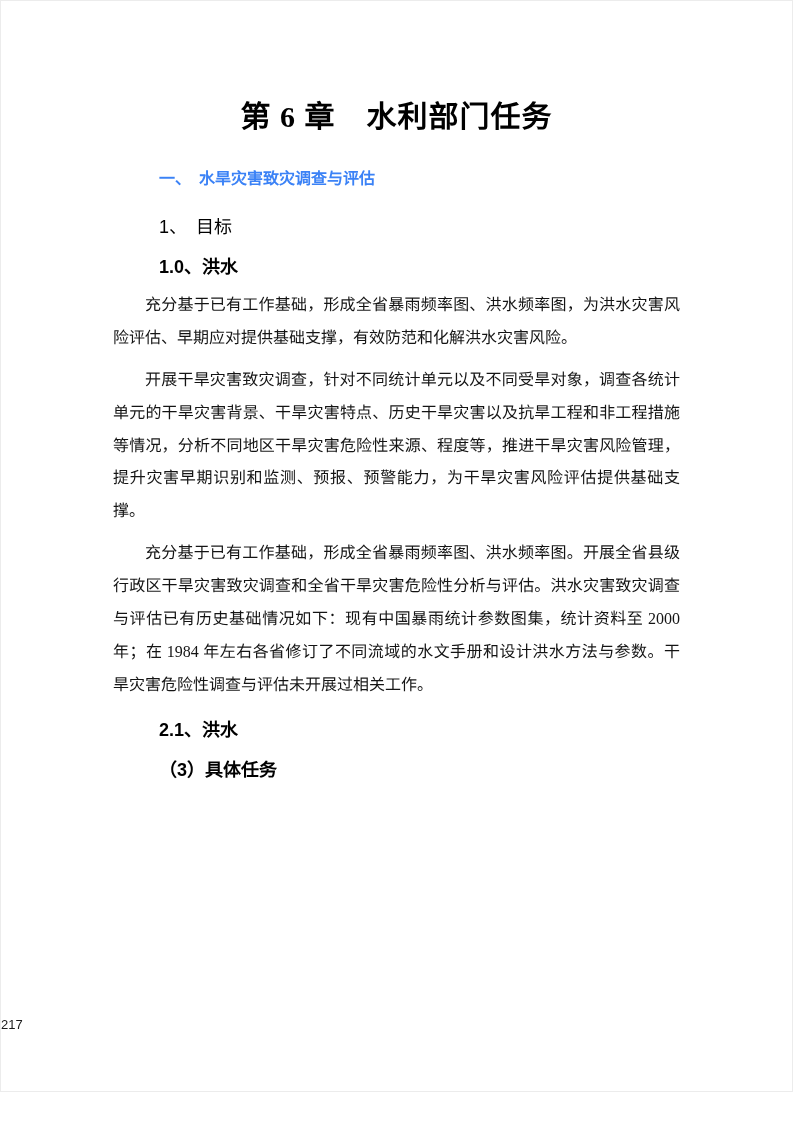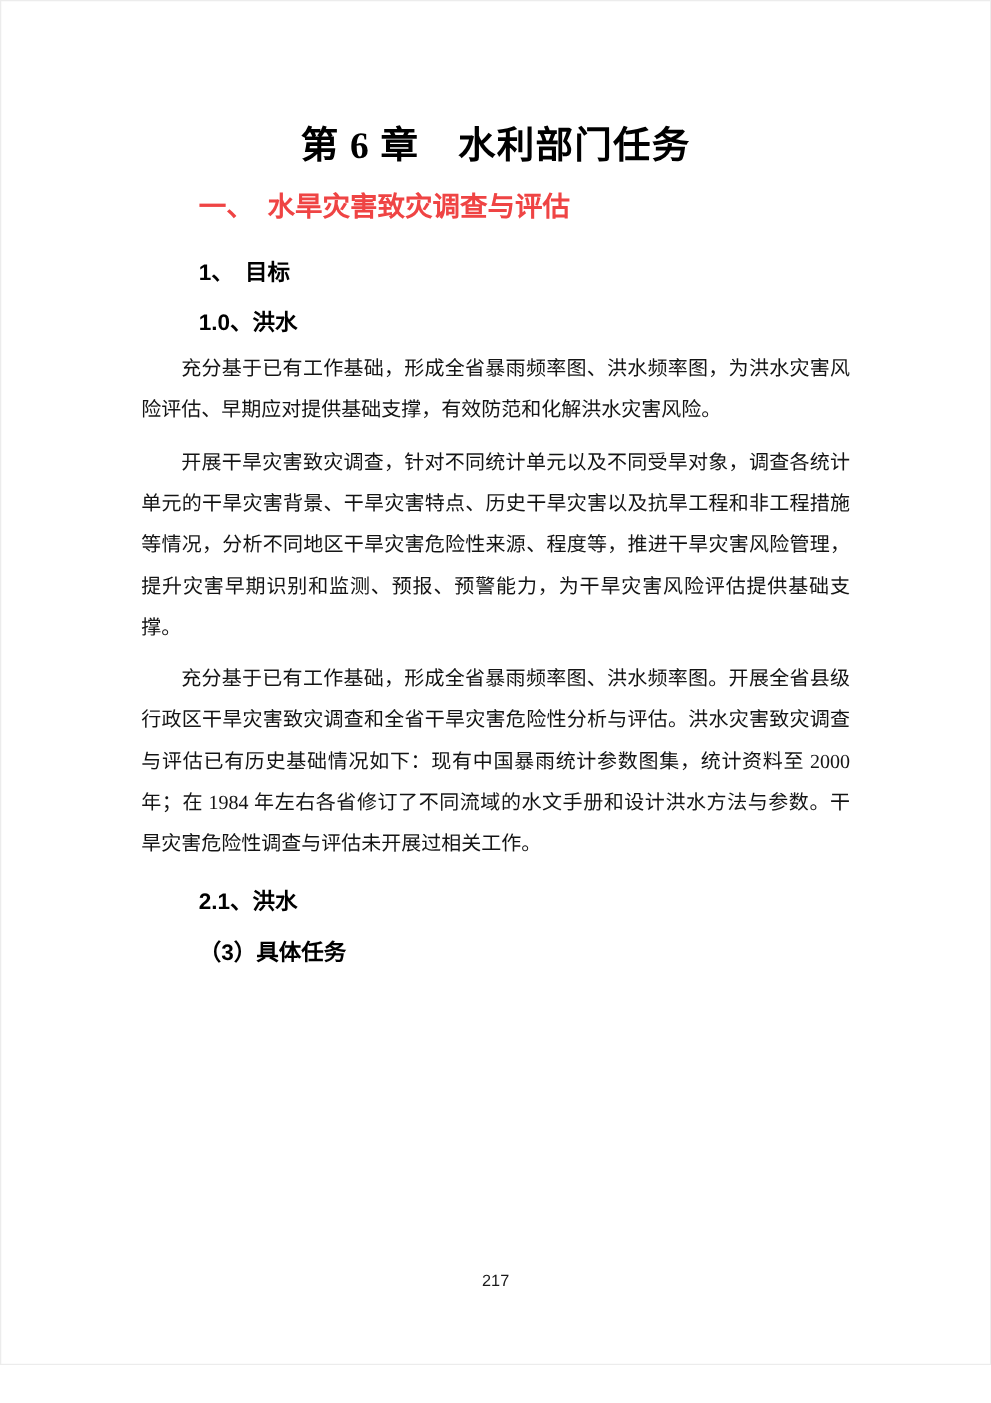--- a/index.html
+++ b/index.html
@@ -26,31 +26,31 @@
     margin: 96px 0 0 0;
     text-align: center;
     font-family: "Liberation Serif", "DejaVu Serif", serif;
     font-weight: 700;
     font-size: 30px;
     line-height: 1.35;
     letter-spacing: 1px;
     color: #000000;
   }
   .h-level1 {
-    margin: 13px 0 0 46px;
+    margin: 30px 0 0 46px;
     font-family: "Liberation Sans", "DejaVu Sans", sans-serif;
     font-weight: 700;
-    font-size: 22px;
+    font-size: 16px;
     line-height: 1.35;
-    color: #ef4444;
+    color: #3b82f6;
   }
   .h-level2 {
     margin: 26px 0 0 46px;
     font-family: "Liberation Sans", "DejaVu Sans", sans-serif;
-    font-weight: 700;
+    font-weight: 400;
     font-size: 18px;
     line-height: 1.35;
     color: #000000;
   }
   .h-level3 {
     margin: 16px 0 0 46px;
     font-family: "Liberation Sans", "DejaVu Sans", sans-serif;
     font-weight: 700;
     font-size: 18px;
     line-height: 1.35;
@@ -64,21 +64,21 @@
     text-align: justify;
     text-justify: inter-ideograph;
     text-indent: 2em;
     color: #141414;
   }
   .page-footer {
     position: absolute;
     left: 0;
     top: 1016px;
     width: 100%;
-    text-align: center;
+    text-align: left;
     font-family: "Liberation Sans", "DejaVu Sans", sans-serif;
     font-size: 13px;
     color: #1a1a1a;
   }
 </style>
 </head>
 <body>
 
 <div class="page">
   <div class="content">

